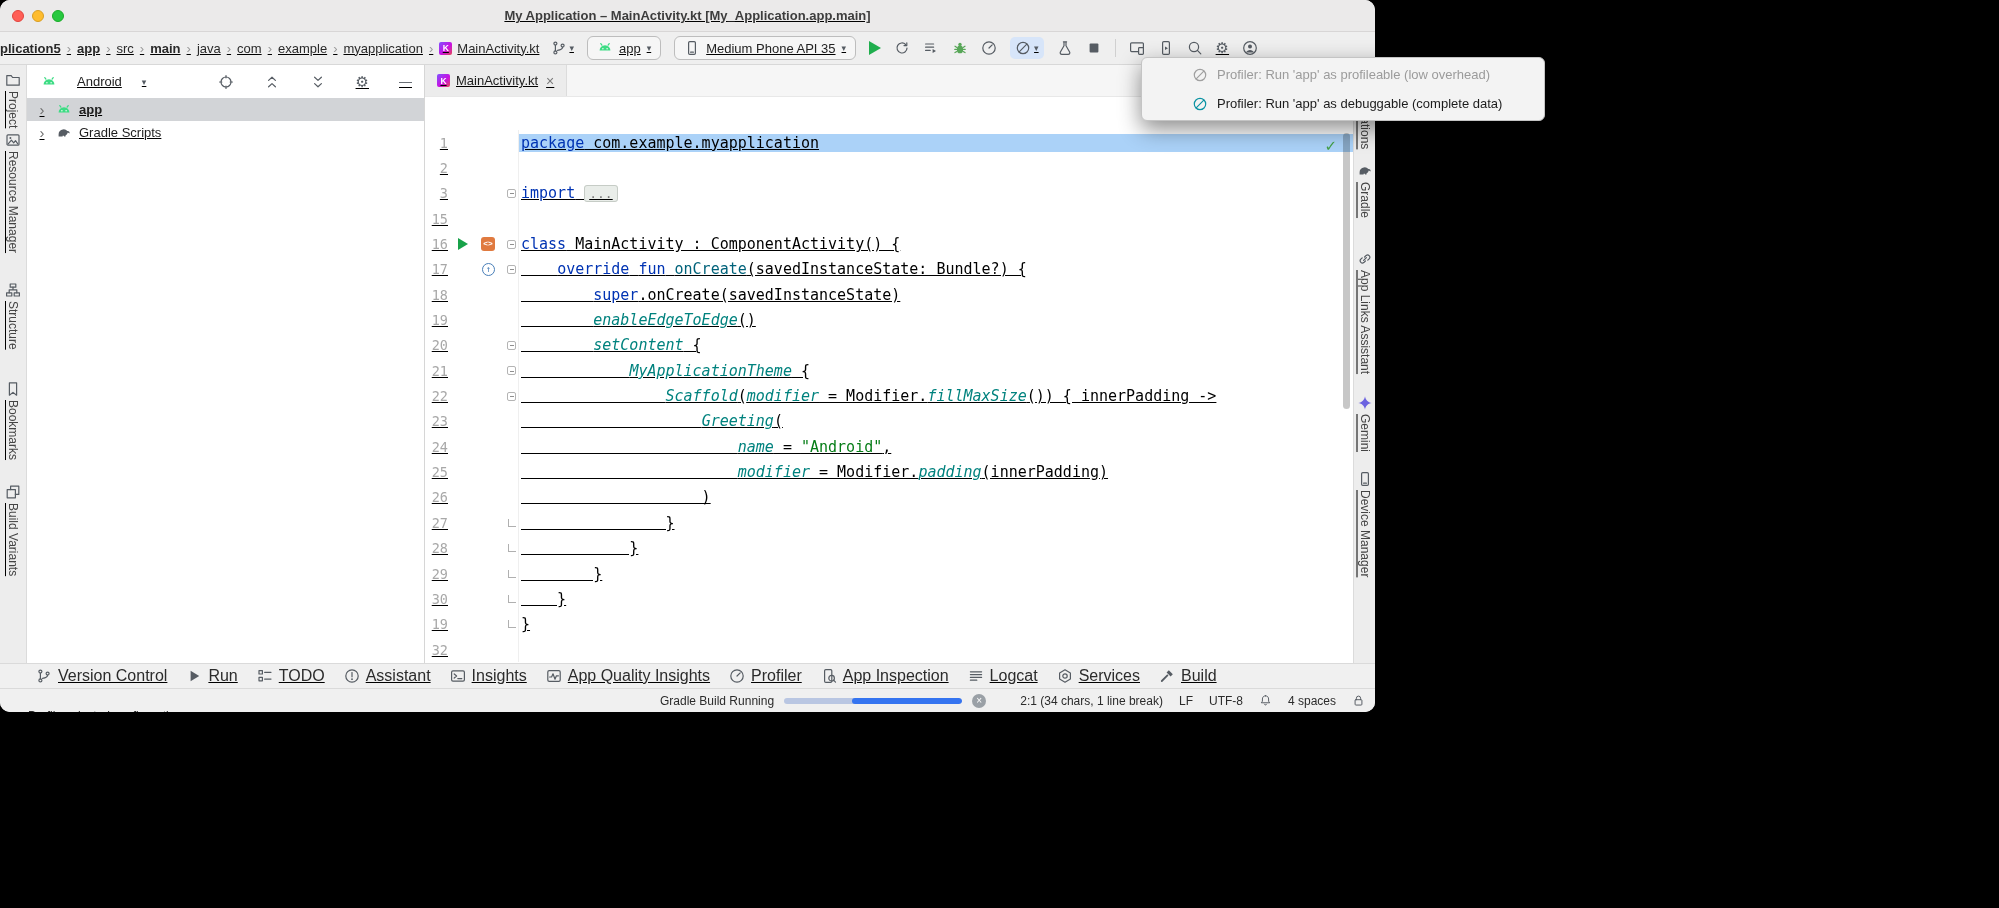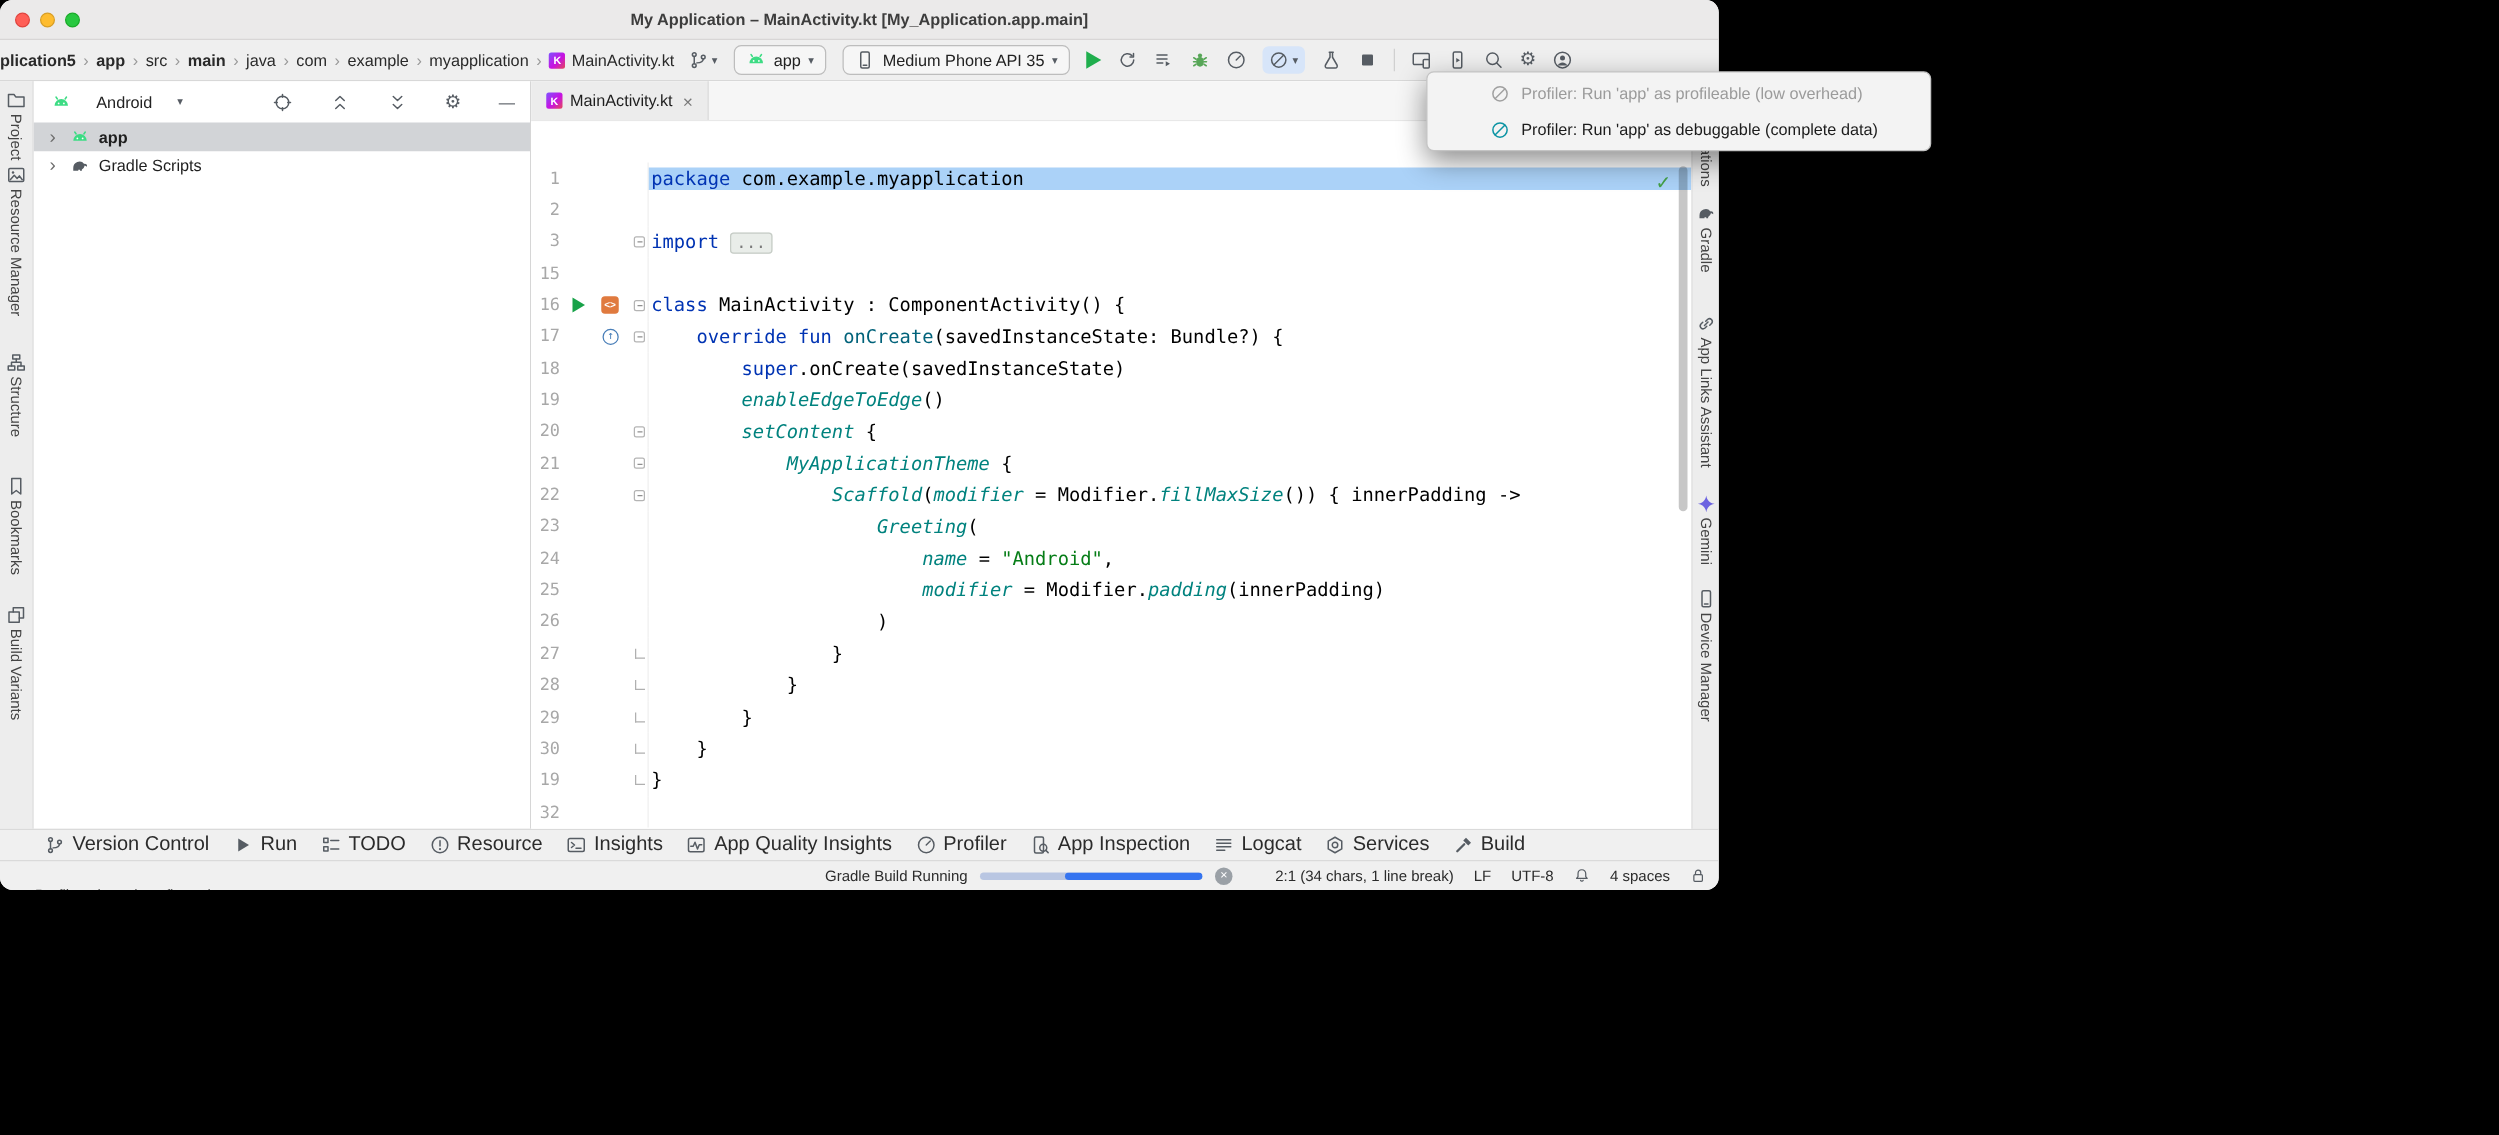--- a/index.html
+++ b/index.html
@@ -1,20 +1,20 @@
 <!DOCTYPE html>
 <html><head>
 <meta charset="utf-8">
 <style>
   * { margin:0; padding:0; box-sizing:border-box; }
   html,body { background:#000; }
   .screen { position:relative; width:1999px; height:908px; background:#000; overflow:hidden;
             font-family:"Liberation Sans","DejaVu Sans",sans-serif; }
   .window { position:absolute; left:0; top:0; width:1375px; height:712px; background:#fff;
-            border-radius:10px; overflow:hidden; display:flex; flex-direction:column; }
+            border-radius:10px; overflow:hidden; display:flex; flex-direction:column;text-decoration:underline; }
 
   
   .titlebar { height:32px; background:#ebeaea; border-bottom:1px solid #d8d6d6; position:relative;
               display:flex; align-items:center; flex:0 0 auto; }
   .lights { position:absolute; left:12px; top:0; height:100%; display:flex; align-items:center; gap:8px; }
   .light { width:12px; height:12px; border-radius:50%; display:inline-block; }
   .light.red { background:#ff5f57; border:1px solid #e0443e; }
   .light.yellow { background:#febc2e; border:1px solid #d89e24; }
   .light.green { background:#28c840; border:1px solid #1aab29; }
   .wtitle { width:100%; text-align:center; font-size:13px; font-weight:bold; color:#3d3d3d; }
@@ -697,21 +697,21 @@
           <span>TODO</span>
         </span>
         <span class="bb-item">
           <span class="ic">
             <svg viewBox="0 0 16 16" fill="none" stroke="currentColor" stroke-width="1.2" stroke-linecap="round" stroke-linejoin="round">
               <circle cx="8" cy="8" r="6.2"></circle>
               <path d="M8 4.6v4.2"></path>
               <circle cx="8" cy="11.2" r=".9" fill="currentColor" stroke="none"></circle>
             </svg>
           </span>
-          <span>Resource</span>
+          <span>Assistant</span>
         </span>
         <span class="bb-item">
           <span class="ic">
             <svg viewBox="0 0 16 16" fill="none" stroke="currentColor" stroke-width="1.2" stroke-linecap="round" stroke-linejoin="round">
               <rect x="1.6" y="2.8" width="12.8" height="10.4" rx="1.4"></rect>
               <path d="M4.2 6l2.4 2-2.4 2M7.8 10.6h4"></path>
             </svg>
           </span>
           <span>Insights</span>
         </span>

